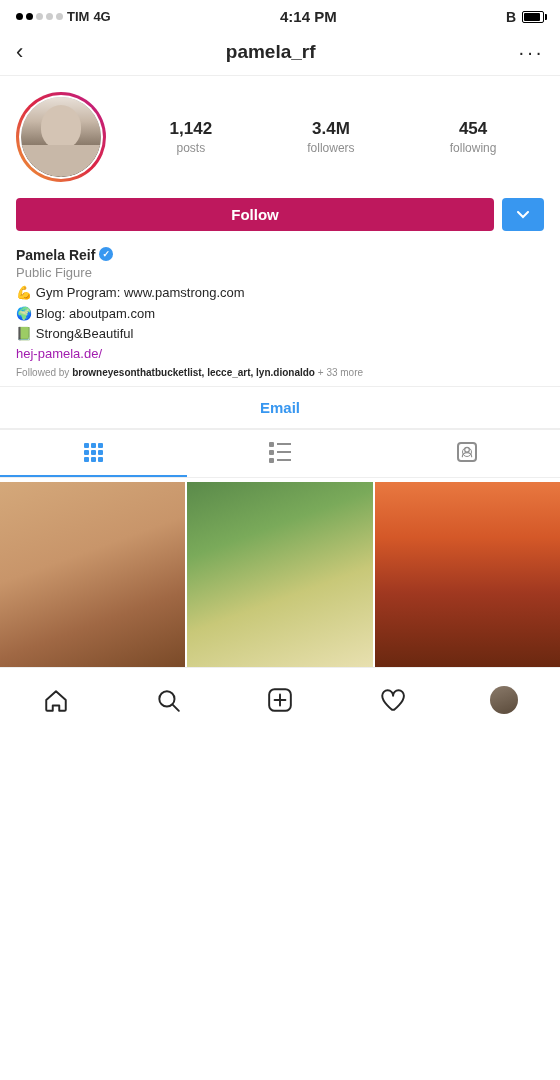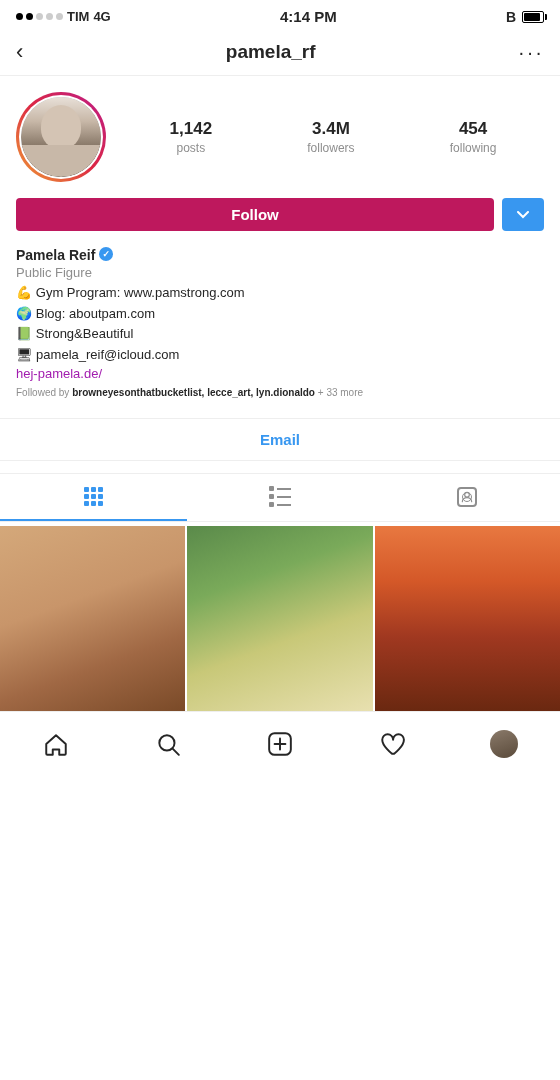--- a/index.html
+++ b/index.html
@@ -170,21 +170,21 @@
     .bio-link { color: #a21caf; font-size: 13px; text-decoration: none; }
     .followed-by { font-size: 10px; color: #8e8e8e; margin-top: 6px; }
     .followed-by strong { color: #262626; font-weight: 600; }
 
     
     .email-section {
       border-top: 1px solid #eee;
       border-bottom: 1px solid #eee;
       padding: 12px 18px;
       text-align: center;
-      margin: 12px 0;
+      margin: 0 0;
     }
     .email-btn {
       color: #3897f0;
       font-size: 15px;
       font-weight: 600;
       background: none;
       border: none;
       cursor: pointer;
     }
 
@@ -365,21 +365,20 @@
 
 <div class="bio-section">
   <div class="bio-name">
     <span>Pamela Reif</span>
     <span class="verified-badge">✓</span>
   </div>
   <div class="bio-category">Public Figure</div>
   <div class="bio-line">💪 Gym Program: www.pamstrong.com</div>
   <div class="bio-line">🌍 Blog: aboutpam.com</div>
   <div class="bio-line">📗 Strong&amp;Beautiful</div>
-  <div class="bio-line">🖥 pamela_reif@icloud.com</div>
   <a class="bio-link" href="#">hej-pamela.de/</a>
   <div class="followed-by">
     <span>Followed by </span><strong>browneyes​onthat​bucketlist, lecce_art, lyn.dionaldo</strong> <span>+ 33 more</span>
   </div>
 </div>
 
 <div class="email-section">
   <button class="email-btn">Email</button>
 </div>
 

